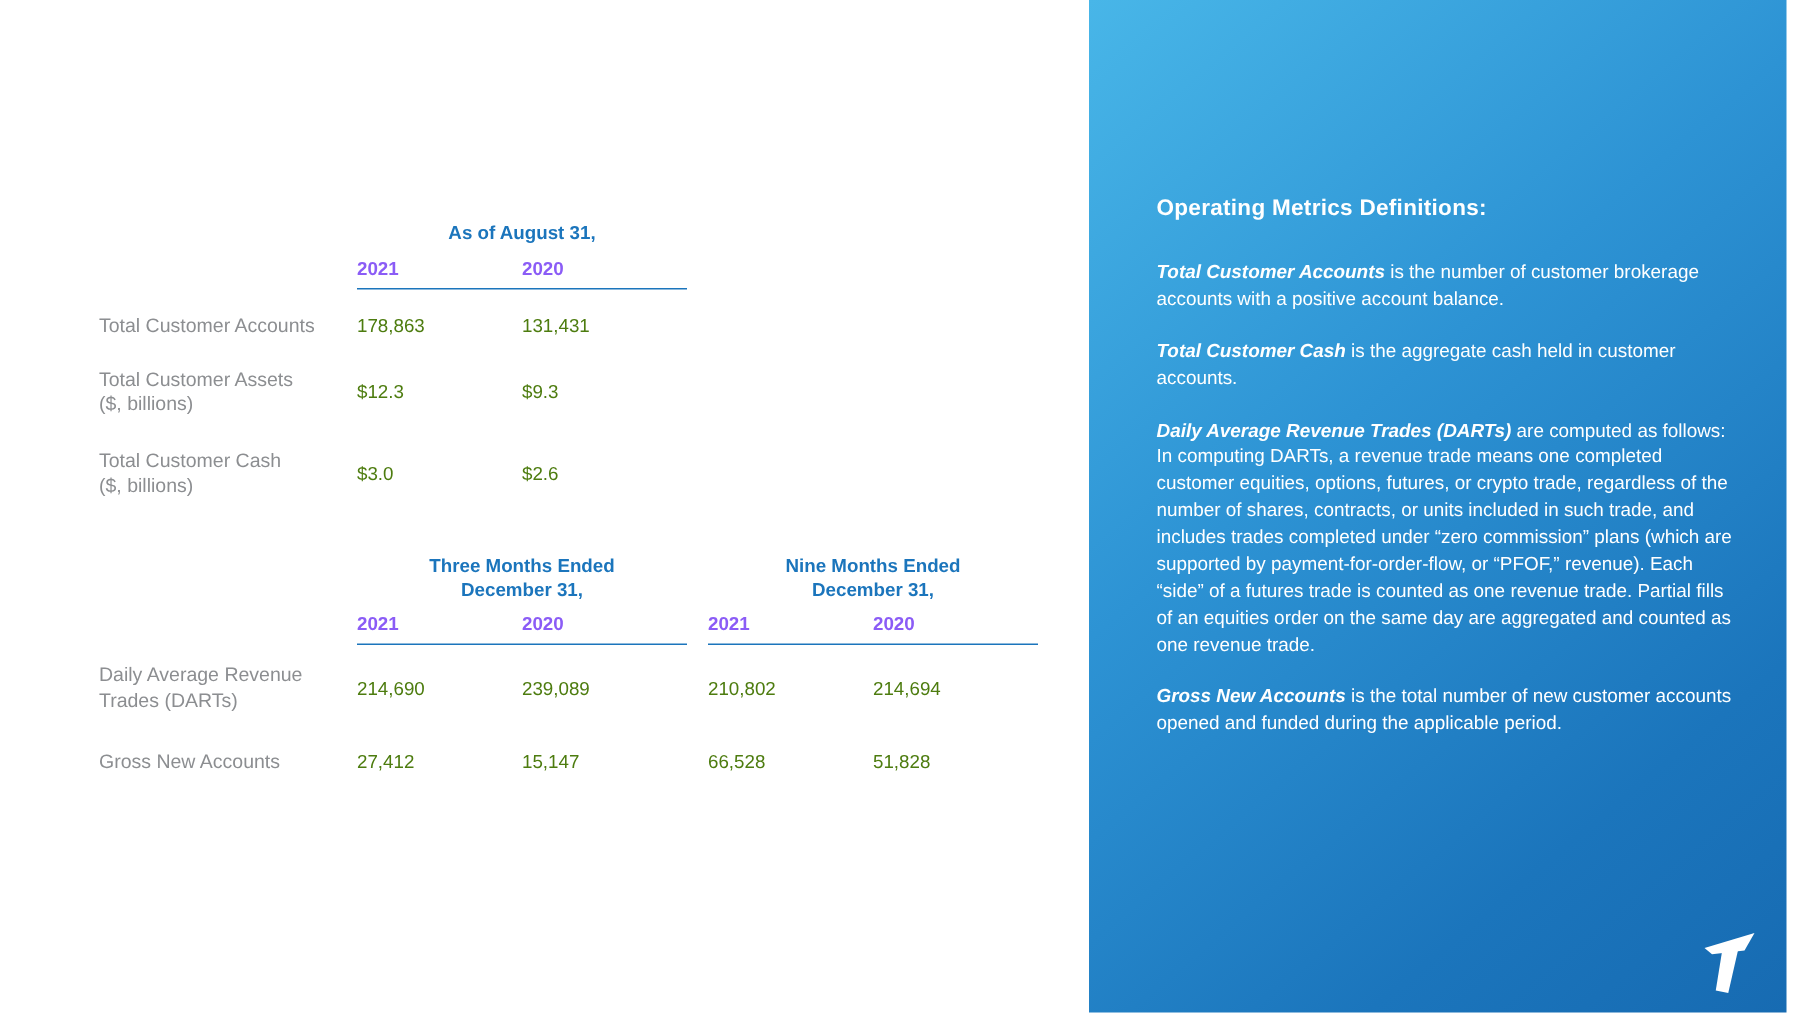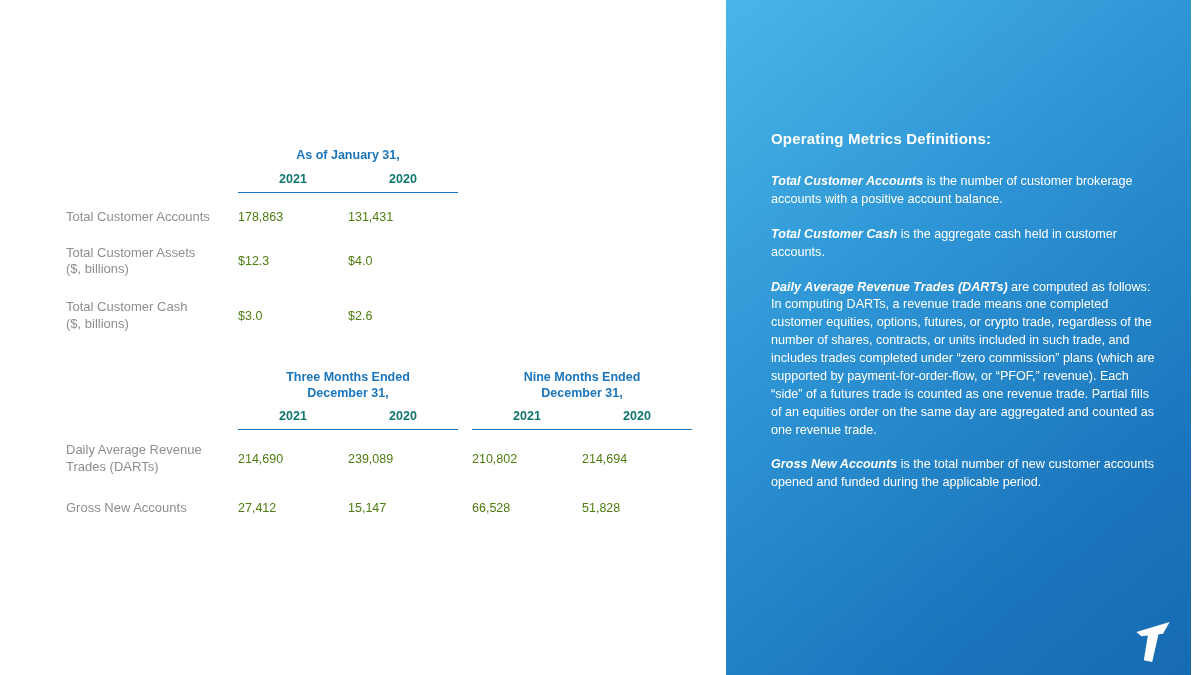--- a/index.html
+++ b/index.html
@@ -17,21 +17,21 @@
     font-size:23px;font-weight:700;color:#0e76c3;letter-spacing:.2px;
   }
   .tbl{position:absolute;display:block;}
   .t1{left:66px;top:148px;width:392px;}
   .t2{left:66px;top:370px;width:626px;}
   .row{display:flex;align-items:center;}
   .lblcol{width:172px;font-size:13px;color:#8c8e91;line-height:1.3;}
   .sub{display:block;}
   .vcol{width:110px;box-sizing:border-box;text-align:left;padding-right:12px;
         font-size:12.5px;color:#4d7c0f;}
-  .ycol{width:110px;text-align:center;font-size:12.5px;font-weight:700;color:#0f766e;
+  .ycol{width:110px;font-size:12.5px;font-weight:700;color:#8b5cf6;
         padding-bottom:6px;}
   .yrgroup{display:flex;border-bottom:1.5px solid #1b75bc;}
   .gapcol{width:14px;}
   .thead{width:220px;text-align:center;font-size:12.5px;font-weight:700;color:#1b75bc;line-height:1.25;}
   .thead span{display:block;}
   .yrow{margin-top:8px;}
   .t1 .r1{margin-top:16px;}
   .t1 .r2{margin-top:19px;}
   .t1 .r3{margin-top:21px;}
   .t2 .r1{margin-top:12px;}
@@ -52,41 +52,41 @@
 </style>
 </head>
 <body>
 
 <div class="slide">
 
 
   <div class="tbl t1">
     <div class="row">
       <div class="lblcol"></div>
-      <div class="thead">As of January 31,</div>
+      <div class="thead">As of August 31,</div>
     </div>
     <div class="row yrow">
       <div class="lblcol"></div>
       <div class="yrgroup">
         <div class="ycol">2021</div>
         <div class="ycol">2020</div>
       </div>
     </div>
     <div class="row r1">
       <div class="lblcol">Total Customer Accounts</div>
       <div class="vcol">178,863</div>
       <div class="vcol">131,431</div>
     </div>
     <div class="row r2">
       <div class="lblcol">
         <span>Total Customer Assets</span>
         <span class="sub">($, billions)</span>
       </div>
       <div class="vcol">$12.3</div>
-      <div class="vcol">$4.0</div>
+      <div class="vcol">$9.3</div>
     </div>
     <div class="row r3">
       <div class="lblcol">
         <span>Total Customer Cash</span>
         <span class="sub">($, billions)</span>
       </div>
       <div class="vcol">$3.0</div>
       <div class="vcol">$2.6</div>
     </div>
   </div>

